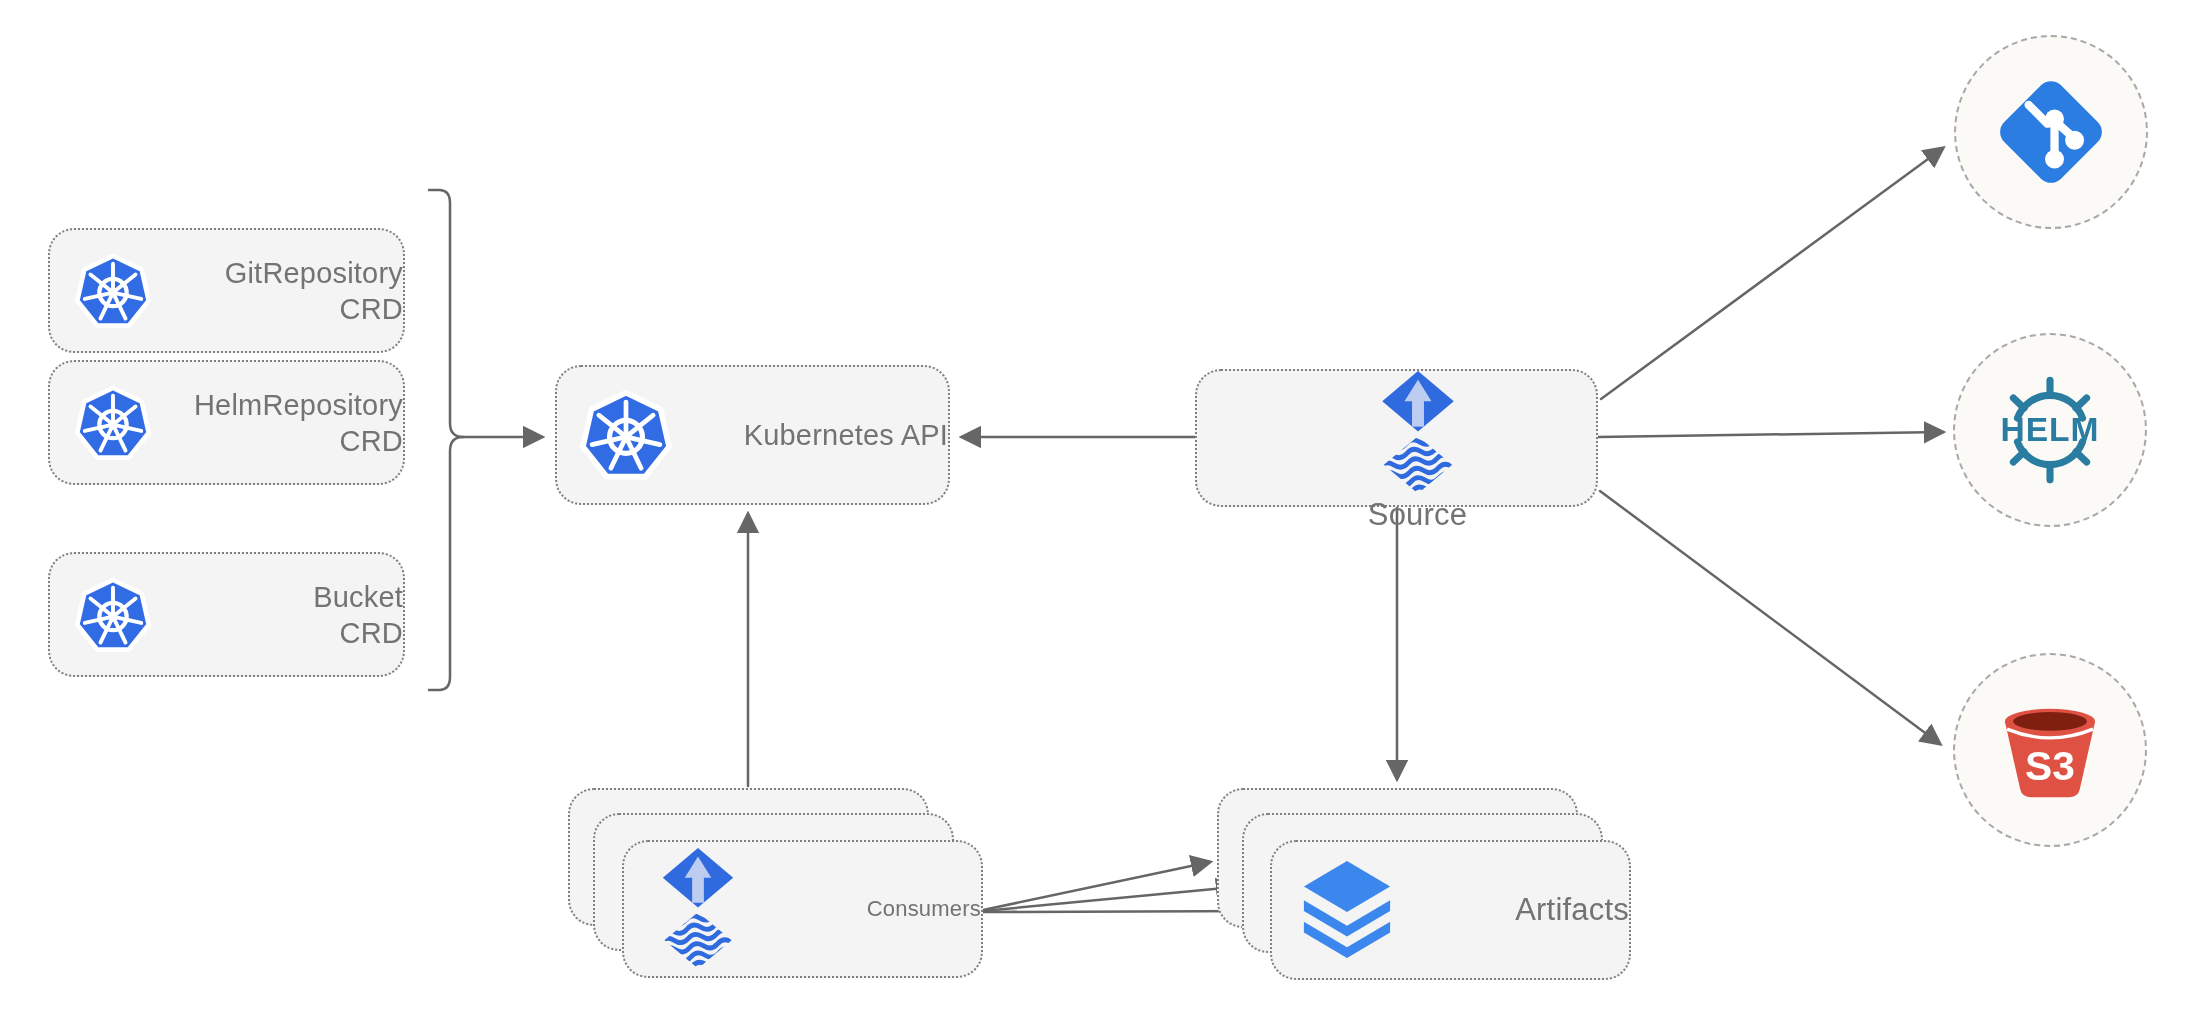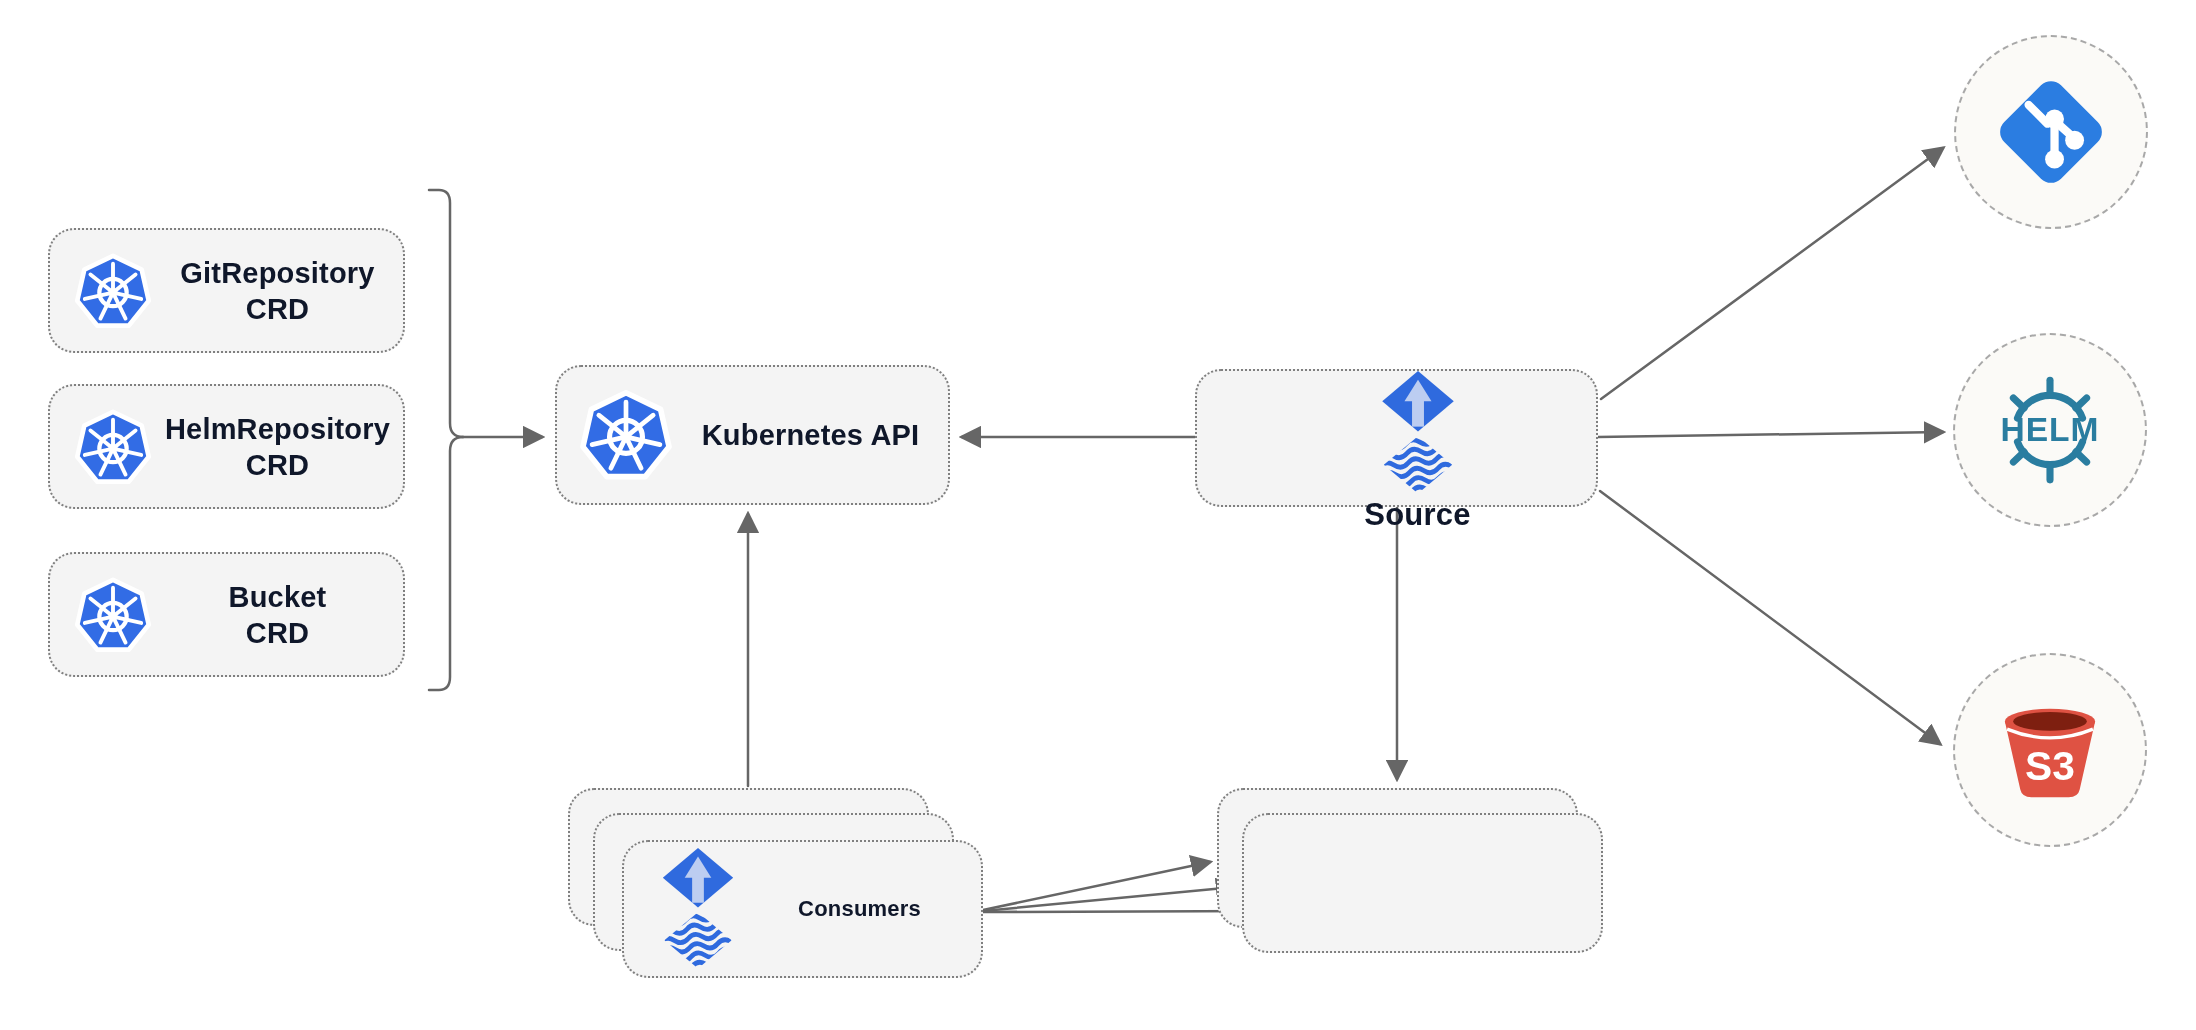--- a/index.html
+++ b/index.html
@@ -8,22 +8,22 @@
     font-family:"Liberation Sans",sans-serif;color:#141414;overflow:hidden;
   }
   svg.overlay{position:absolute;left:0;top:0;width:2196px;height:1030px;z-index:1;}
   .node{
     position:absolute;box-sizing:border-box;background:#f4f4f4;
     border:2.5px dotted #7f7f7f;border-radius:26px;
     display:flex;align-items:center;z-index:2;
   }
   .node .icon{flex:0 0 auto;}
   .node .label{
-    flex:1 1 auto;text-align:center;font-size:29px;line-height:36px;
-    color:#0f172a;letter-spacing:.2px;font-weight:bold;
+    flex:1 1 auto;text-align:right;font-size:29px;line-height:36px;
+    color:#737373;letter-spacing:.2px;
   }
   .label .l1,.label .l2{display:block;}
   .big-label{font-size:33px;line-height:40px;}
   .stack-layer{
     position:absolute;box-sizing:border-box;background:#f4f4f4;
     border:2.5px dotted #7f7f7f;border-radius:26px;z-index:2;
   }
   .circle{
     position:absolute;box-sizing:border-box;width:194px;height:194px;
     border:2.5px dashed #a8a8a8;border-radius:50%;background:#fbfaf7;
@@ -144,21 +144,21 @@
   <div class="node" style="left:48px;top:228px;width:357px;height:125px;padding-left:24px;">
     <svg class="icon" width="78" height="78">
         <use href="#sym-k8s"></use>
       </svg>
     <div class="label">
       <span class="l1">GitRepository</span>
       <span class="l2">CRD</span>
     </div>
   </div>
 
-  <div class="node" style="left:48px;top:384px;width:357px;height:125px;padding-left:24px;">
+  <div class="node" style="left:48px;top:360px;width:357px;height:125px;padding-left:24px;">
     <svg class="icon" width="78" height="78">
         <use href="#sym-k8s"></use>
       </svg>
     <div class="label">
       <span class="l1">HelmRepository</span>
       <span class="l2">CRD</span>
     </div>
   </div>
 
   <div class="node" style="left:48px;top:552px;width:357px;height:125px;padding-left:24px;">
@@ -191,20 +191,26 @@
   <div class="stack-layer" style="left:593px;top:813px;width:361px;height:138px;"></div>
   <div class="node" style="left:622px;top:840px;width:361px;height:138px;padding-left:34px;z-index:3;">
     <svg class="icon" width="80" height="122">
         <use href="#sym-flux"></use>
       </svg>
     <div class="label" style="font-size:22px;">Consumers</div>
   </div>
 
   <div class="stack-layer" style="left:1217px;top:788px;width:361px;height:140px;"></div>
   <div class="stack-layer" style="left:1242px;top:813px;width:361px;height:140px;"></div>
+  <div class="node" style="left:1270px;top:840px;width:361px;height:140px;padding-left:26px;z-index:3;">
+    <svg class="icon" width="98" height="102">
+        <use href="#sym-layers"></use>
+      </svg>
+    <div class="label" style="font-size:31px;">Artifacts</div>
+  </div>
 
   <div class="circle" style="left:1954px;top:35px;">
     <svg width="118" height="118">
         <use href="#sym-git"></use>
       </svg>
   </div>
 
   <div class="circle" style="left:1953px;top:333px;">
     <svg width="122" height="122">
         <use href="#sym-helm"></use>

